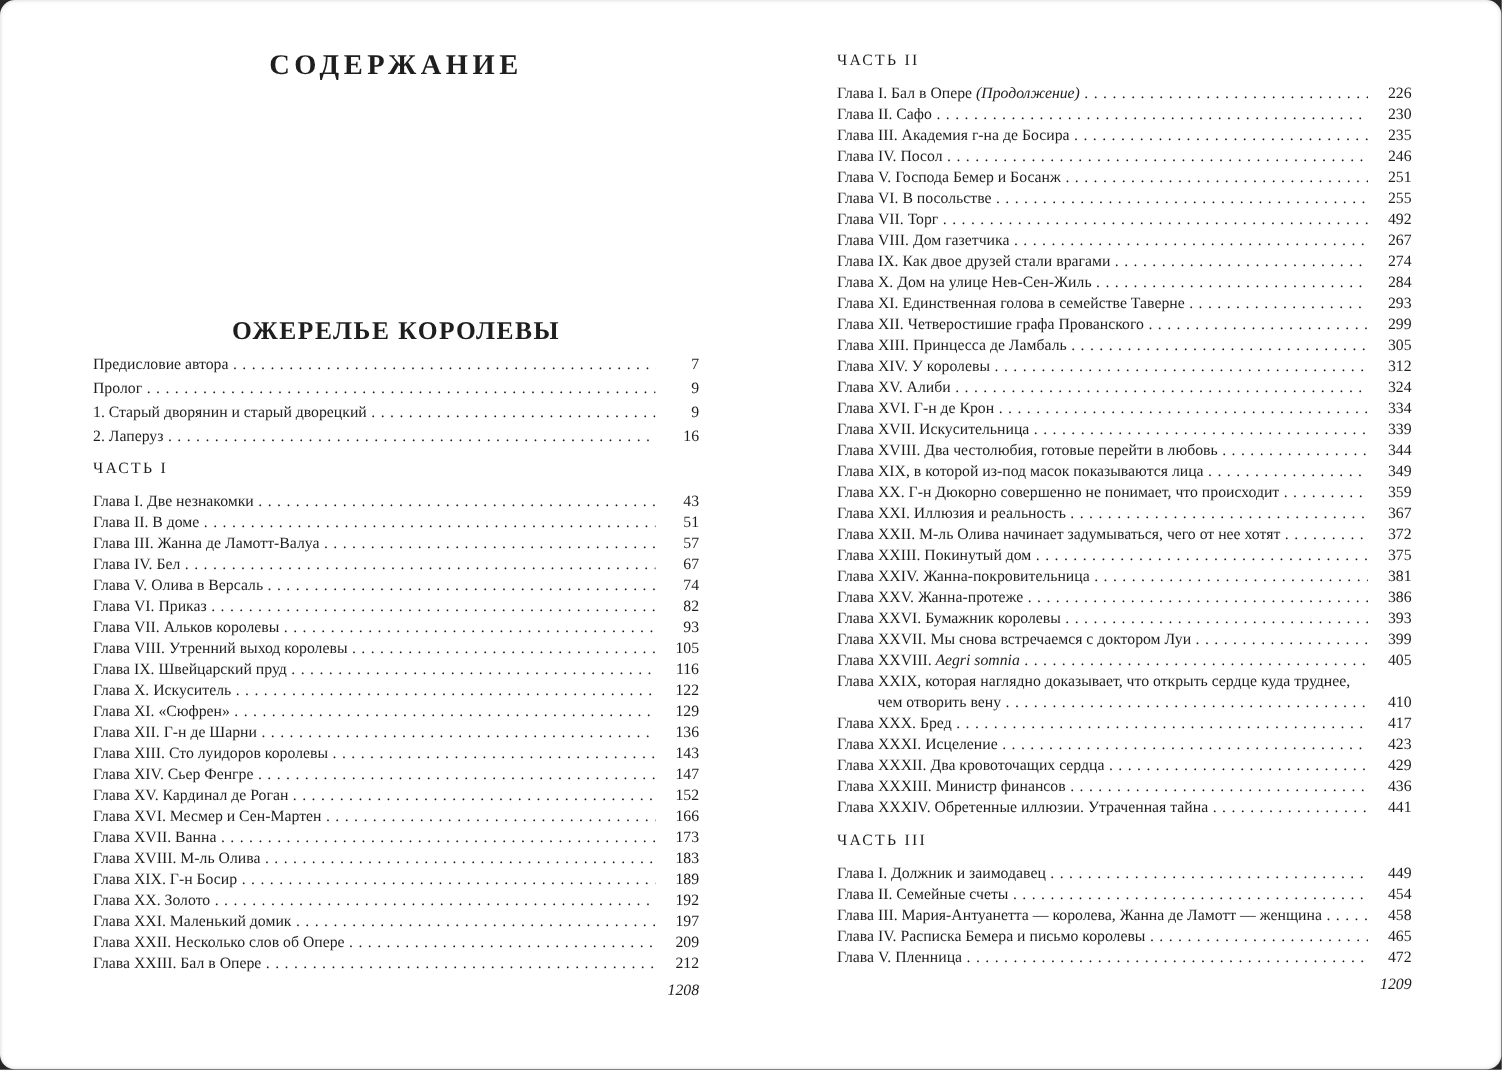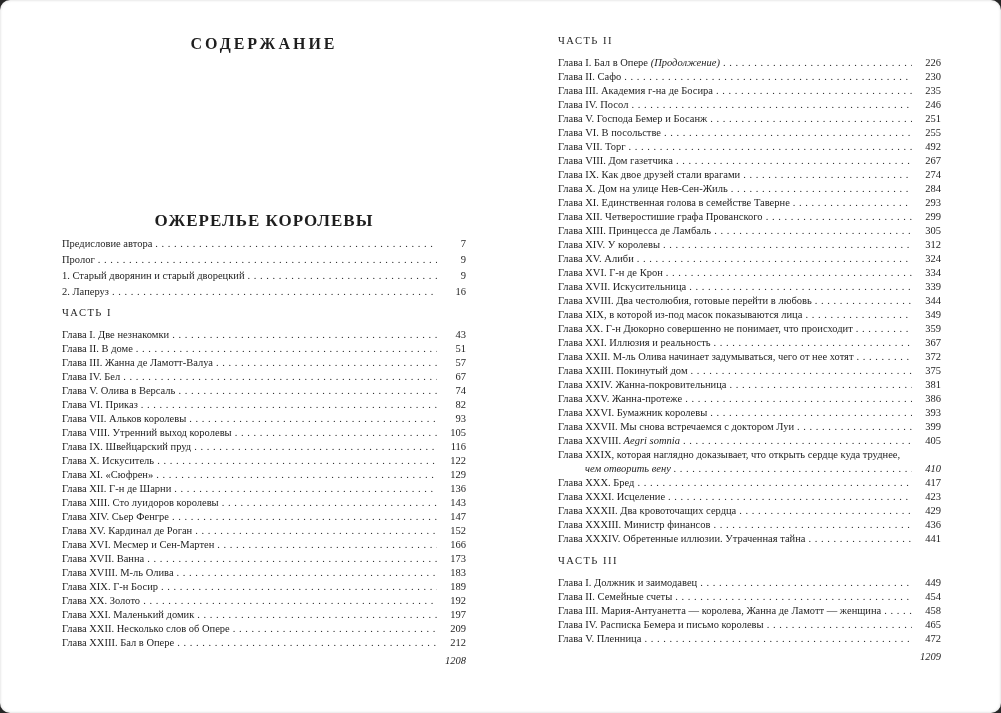--- a/index.html
+++ b/index.html
@@ -22,21 +22,21 @@
     position: absolute;
     top: 30px;
   }
   .page-left  { left: 62px;  width: 404px; }
   .page-right { left: 558px; width: 383px; }
 
   .doc-title {
     padding-top: 6px;
     text-align: center;
     font-weight: bold;
-    font-size: 16px;
+    font-size: 19px;
     letter-spacing: 3px;
     line-height: 16px;
   }
   .book-heading {
     margin-top: 162px;
     text-align: center;
     font-weight: bold;
     font-size: 17px;
     letter-spacing: 1px;
     line-height: 14px;
@@ -55,21 +55,21 @@
   .toc-list.front { margin-top: 8px; }
   .toc-list.front .toc-row { line-height: 16px; }
 
   .toc-row {
     display: flex;
     align-items: baseline;
     font-size: 10.5px;
     line-height: 14px;
     white-space: nowrap;
   }
-  .toc-row.indent { padding-left: 27px; font-style: italic; }
+  .toc-row.indent { padding-left: 27px; }
   .toc-row .label { flex: 0 0 auto; padding-right: 3px; }
   .toc-row .label em { font-style: italic; text-align: right; }
   .toc-row .dots {
     flex: 1 1 auto;
     overflow: hidden;
     white-space: nowrap;
     margin-right: 3px;
   }
   .toc-row .dots::after {
     letter-spacing: 0.5px;

